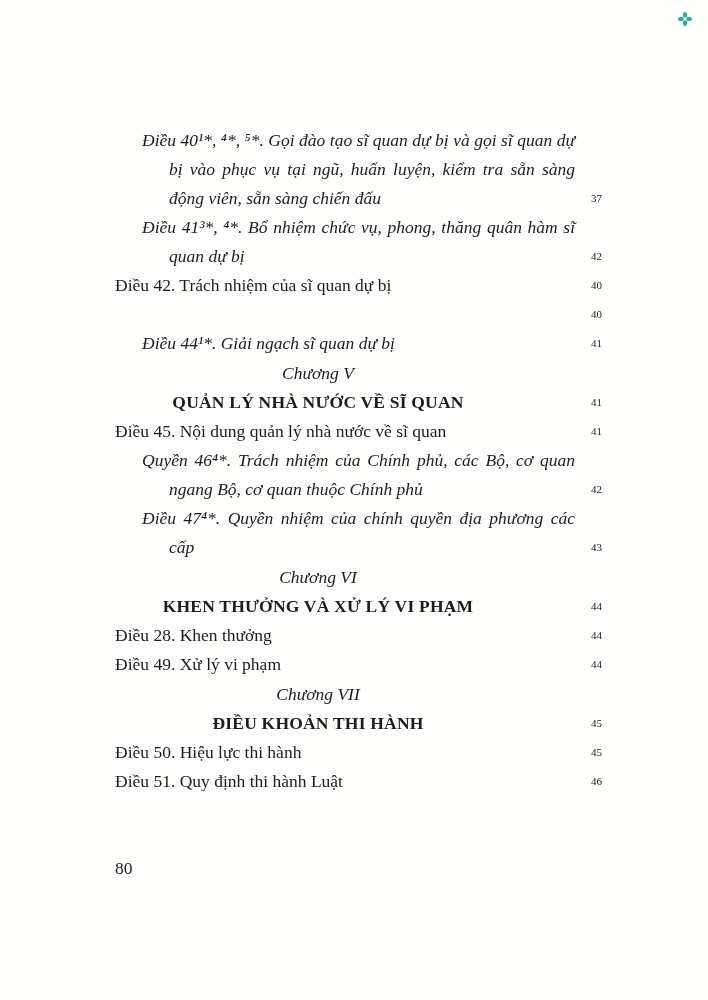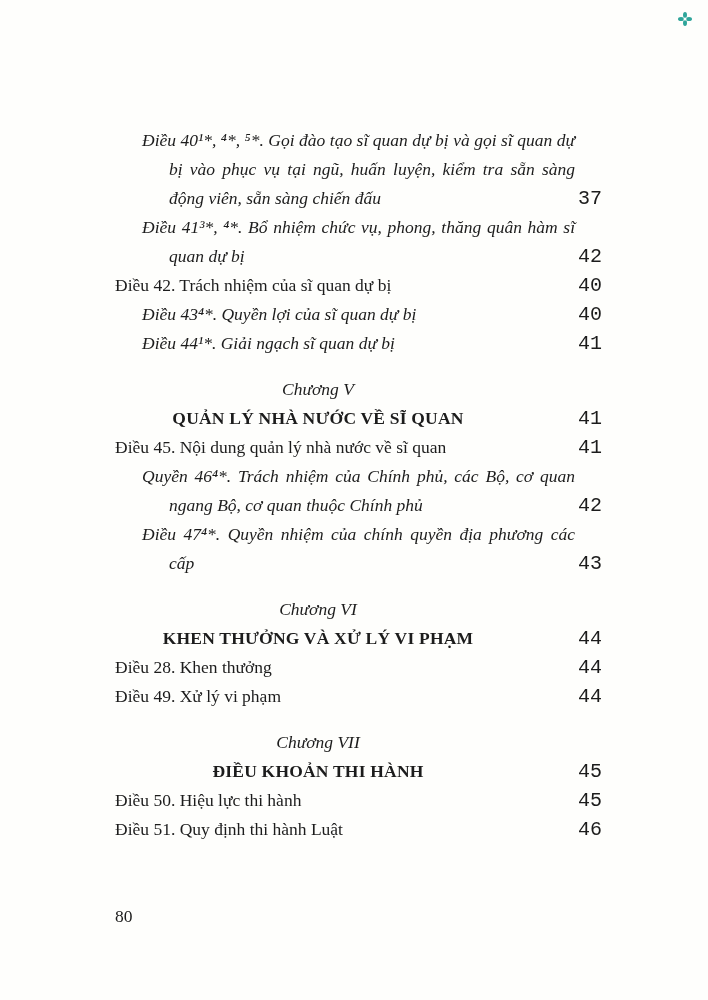--- a/index.html
+++ b/index.html
@@ -39,29 +39,28 @@
     font-size: 17.5px;
     line-height: 29px;
   }
   .entry-row.italic .entry-label {
     font-style: italic;
     margin-left: 27px;
   }
   .page-num {
     flex: 1;
     text-align: right;
-    font-size: 20px;
+    font-size: 11px;
     line-height: 29px;
     font-style: normal;
-    font-family: Liberation Mono, monospace;
   }
   .chapter-row {
     display: flex;
     align-items: flex-end;
-    margin-top: 17px;
+    margin-top: 1px;
     justify-content: center;
   }
   .chapter-label {
     width: 406px;
     text-align: center;
   }
   .chapter-name {
     font-style: italic;
     font-size: 17.5px;
     line-height: 29px;
@@ -101,21 +100,20 @@
       </div>
       <div class="entry-row italic">
         <div class="entry-label">Điều 41³*, ⁴*. Bổ nhiệm chức vụ, phong, thăng quân hàm sĩ quan dự bị</div>
         <div class="page-num">42</div>
       </div>
       <div class="entry-row">
         <div class="entry-label">Điều 42. Trách nhiệm của sĩ quan dự bị</div>
         <div class="page-num">40</div>
       </div>
       <div class="entry-row italic">
-        <div class="entry-label">Điều 43⁴*. Quyền lợi của sĩ quan dự bị</div>
         <div class="page-num">40</div>
       </div>
       <div class="entry-row italic">
         <div class="entry-label">Điều 44¹*. Giải ngạch sĩ quan dự bị</div>
         <div class="page-num">41</div>
       </div>
       <div class="chapter-row">
         <div class="chapter-label">
           <div class="chapter-name">Chương V</div>
           <div class="chapter-title">QUẢN LÝ NHÀ NƯỚC VỀ SĨ QUAN</div>

